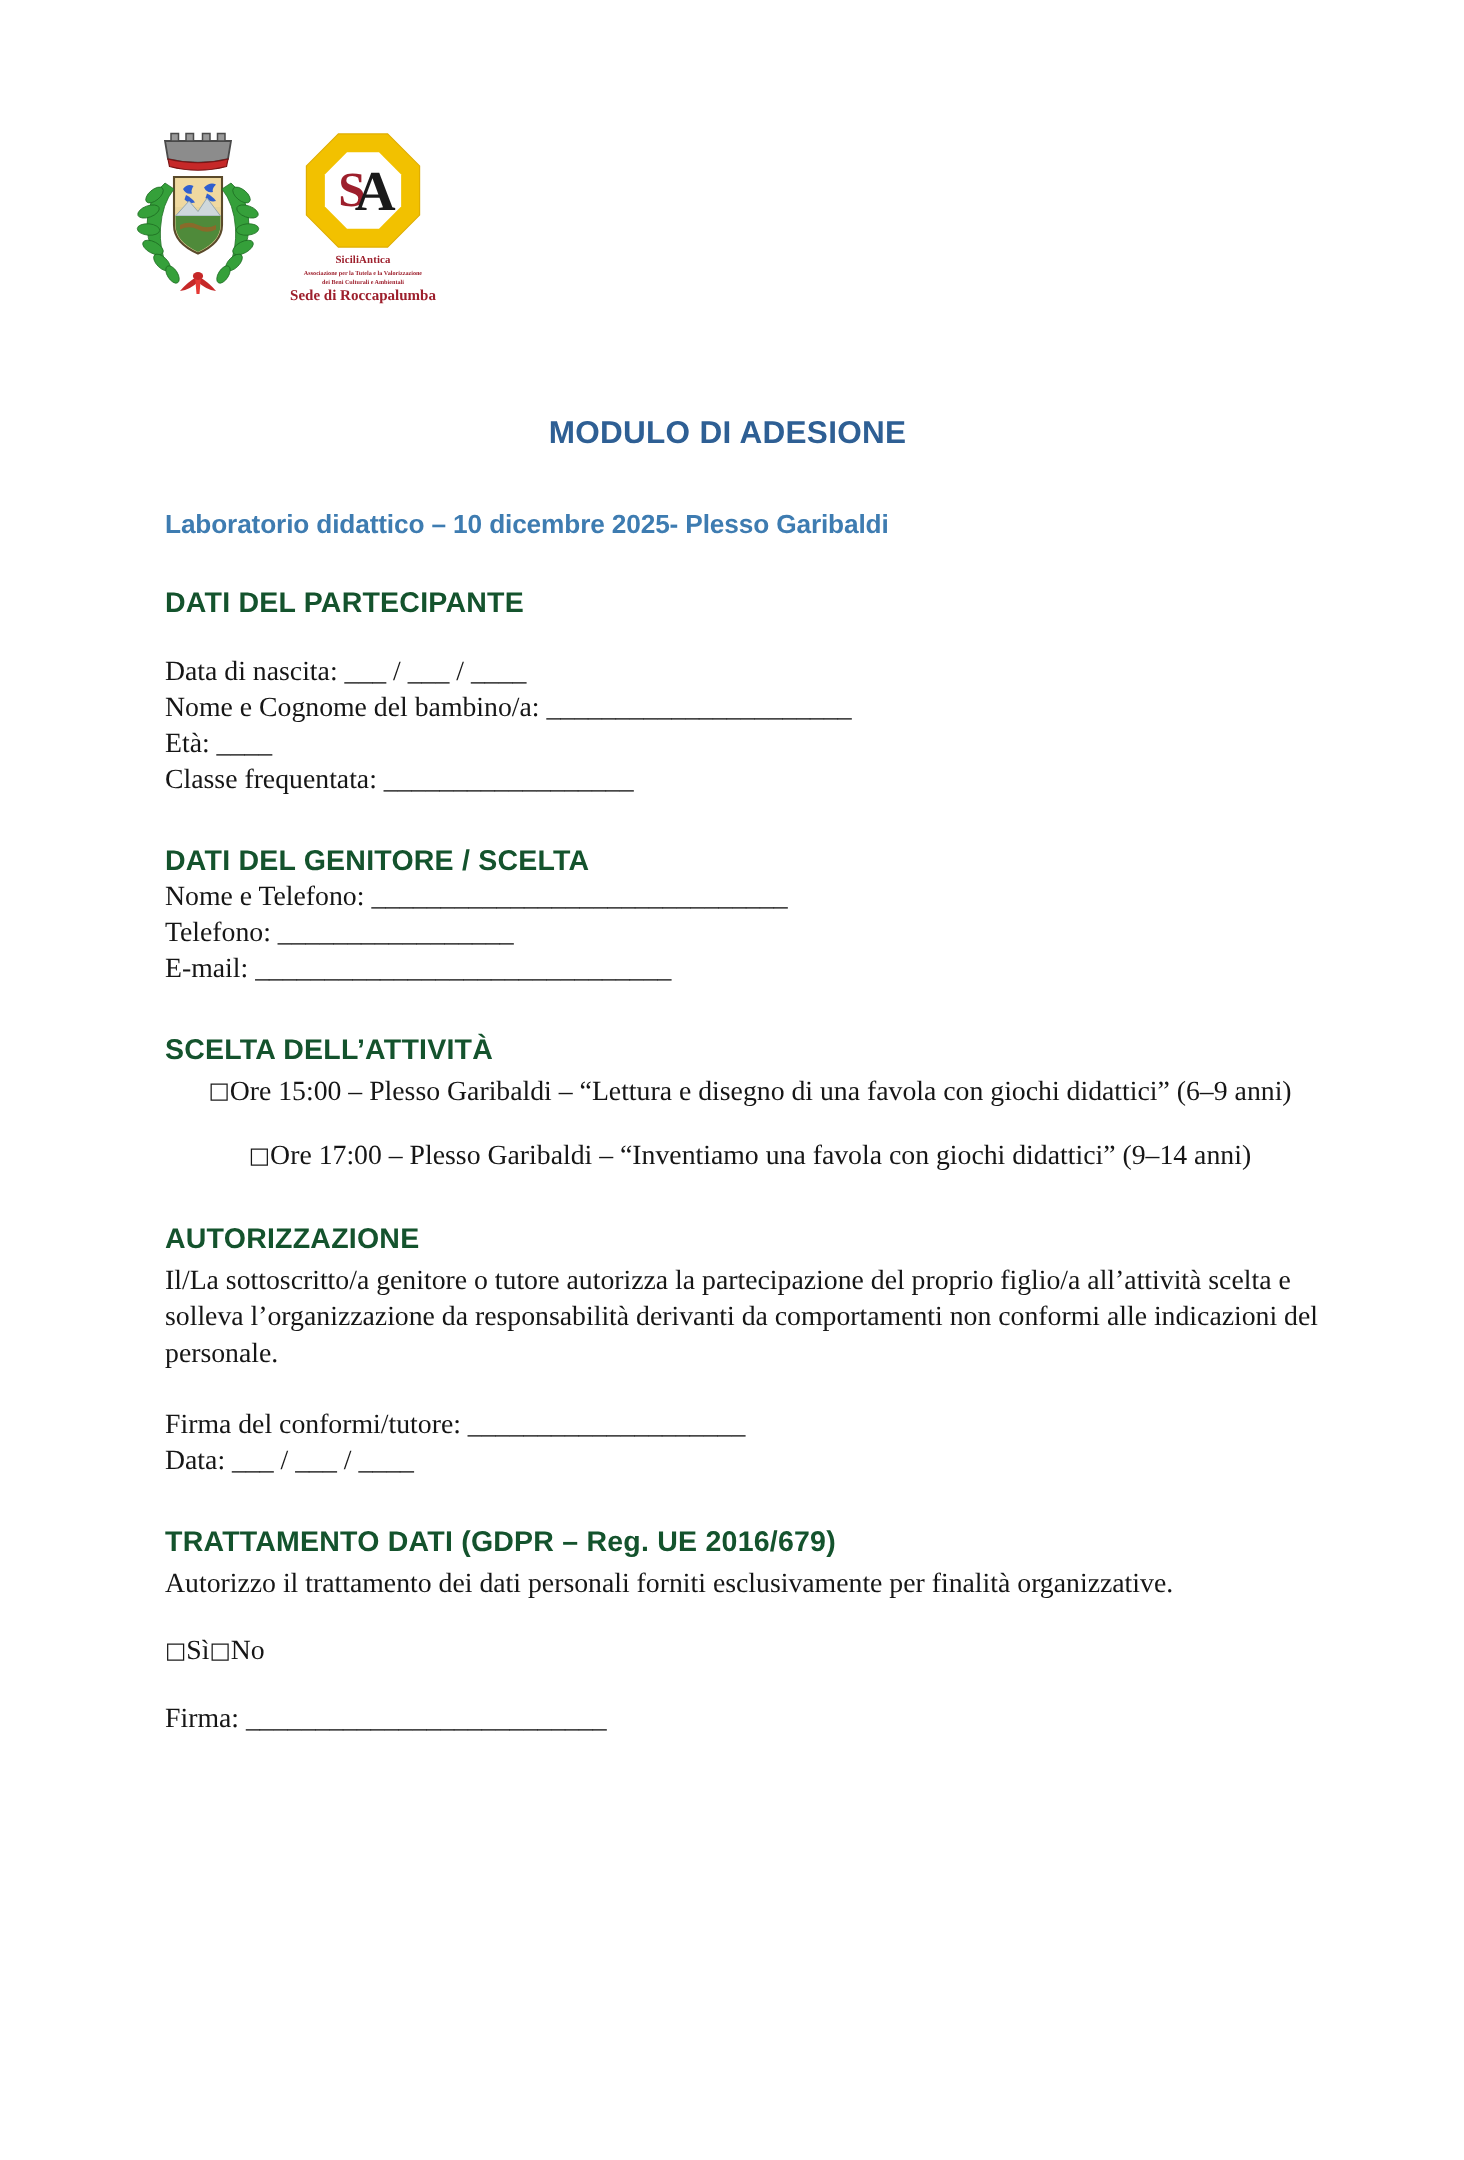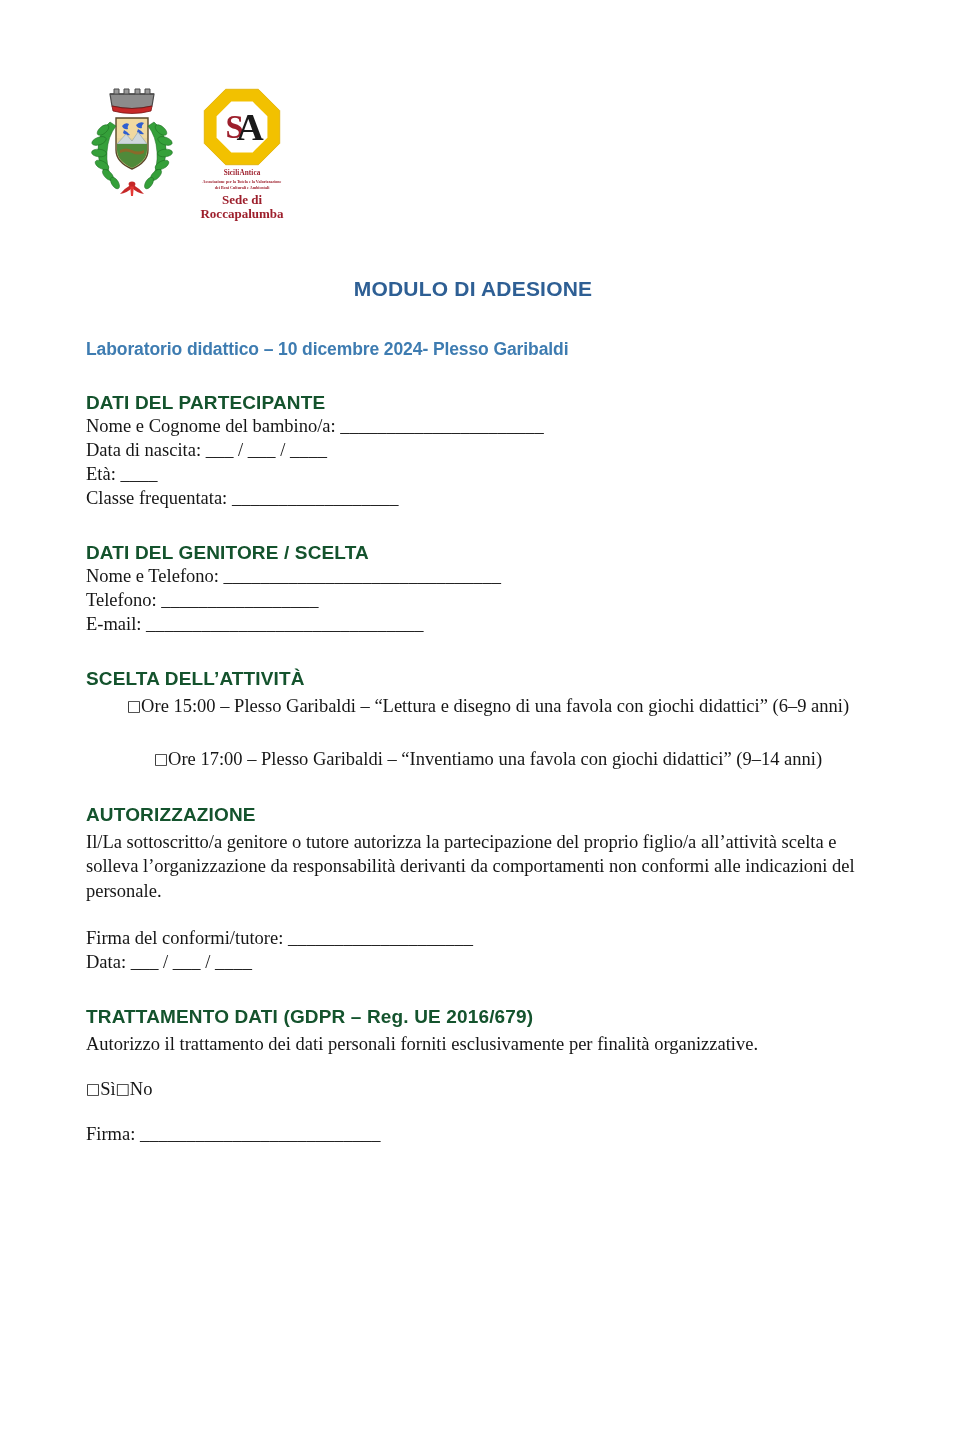--- a/index.html
+++ b/index.html
@@ -65,28 +65,28 @@
     font-family: "Liberation Serif", serif;
     font-weight: bold;
     font-size: 4.1px;
     color: #9d1f2c;
     line-height: 1.3;
     margin-top: 1px;
   }
   .sa-sede {
     font-family: "Liberation Serif", serif;
     font-weight: bold;
-    font-size: 13px;
+    font-size: 10px;
     color: #9d1f2c;
     margin-top: 3px;
   }
 
   
   .doc {
-    padding: 0 86px 0 86px;
+    padding: 0 86px 0 110px;
   }
 
   .doc-title {
     text-align: center;
     font-family: "Liberation Sans", sans-serif;
     font-weight: bold;
     font-size: 21px;
     color: #2e5f94;
     letter-spacing: .2px;
     margin: 62px 0 0 0;
@@ -126,21 +126,21 @@
     line-height: 1.34;
     margin: 4px 0 0 0;
   }
 
   .opt {
     font-size: 18.5px;
     line-height: 1.33;
     margin: 4px 0 0 0;
     text-align: center;
   }
-  .opt.second { margin-top: 28px; }
+  .opt.second { margin-top: 18px; }
 
   .cbox {
     font-family: "DejaVu Sans", sans-serif;
     font-size: 15px;
     vertical-align: 1px;
   }
 
   .yesno {
     font-size: 18.5px;
     margin-top: 22px;
@@ -215,25 +215,25 @@
         <div class="sa-sub">dei Beni Culturali e Ambientali</div>
         <div class="sa-sede">Sede di Roccapalumba</div>
       </div>
     </div>
   </div>
 
   <div class="doc">
 
     <h1 class="doc-title">MODULO DI ADESIONE</h1>
 
-    <h2 class="doc-subtitle">Laboratorio didattico – 10 dicembre 2024- Plesso Garibaldi</h2>
+    <h2 class="doc-subtitle">Laboratorio didattico – 10 dicembre 2025- Plesso Garibaldi</h2>
 
     <div class="sec-head">DATI DEL PARTECIPANTE</div>
+    <div class="line gap-sm">Data di nascita: ___ / ___ / ____</div>
     <div class="line">Nome e Cognome del bambino/a: ______________________</div>
-    <div class="line gap-sm">Data di nascita: ___ / ___ / ____</div>
     <div class="line gap-sm">Età: ____</div>
     <div class="line gap-sm">Classe frequentata: __________________</div>
 
     <div class="sec-head">DATI DEL GENITORE / SCELTA</div>
     <div class="line">Nome e Telefono: ______________________________</div>
     <div class="line gap-sm">Telefono: _________________</div>
     <div class="line gap-sm">E-mail: ______________________________</div>
 
     <div class="sec-head">SCELTA DELL’ATTIVITÀ</div>
     <div class="opt">

